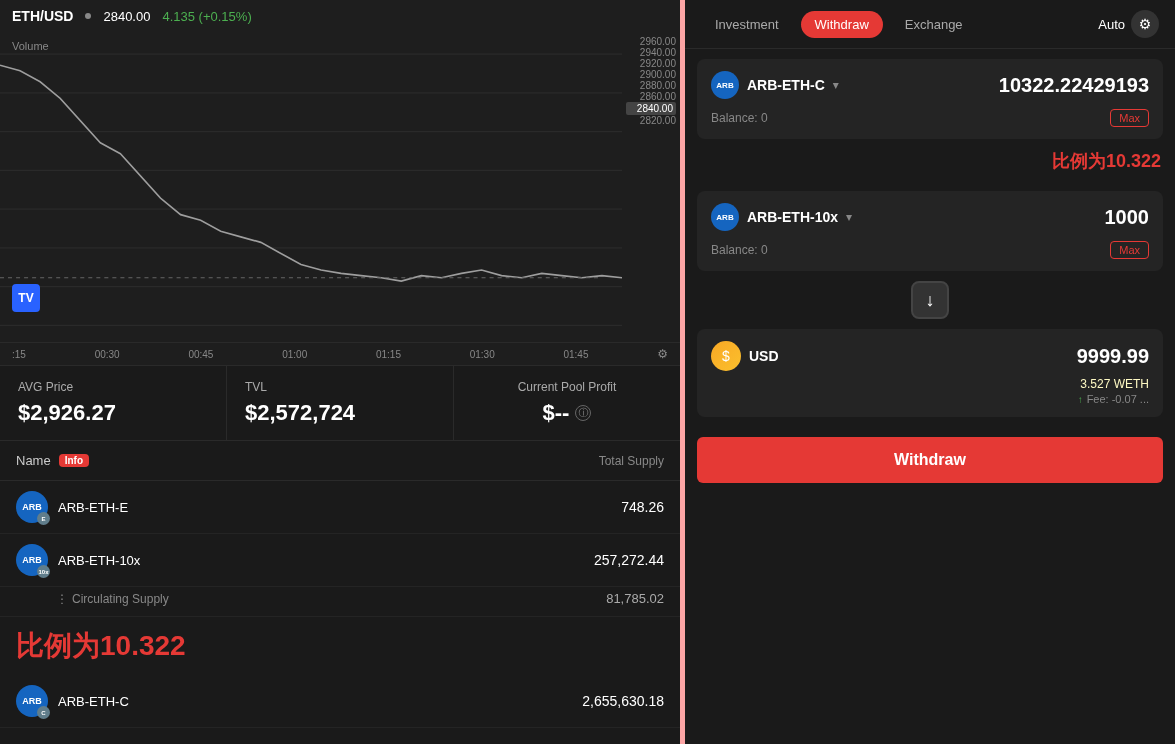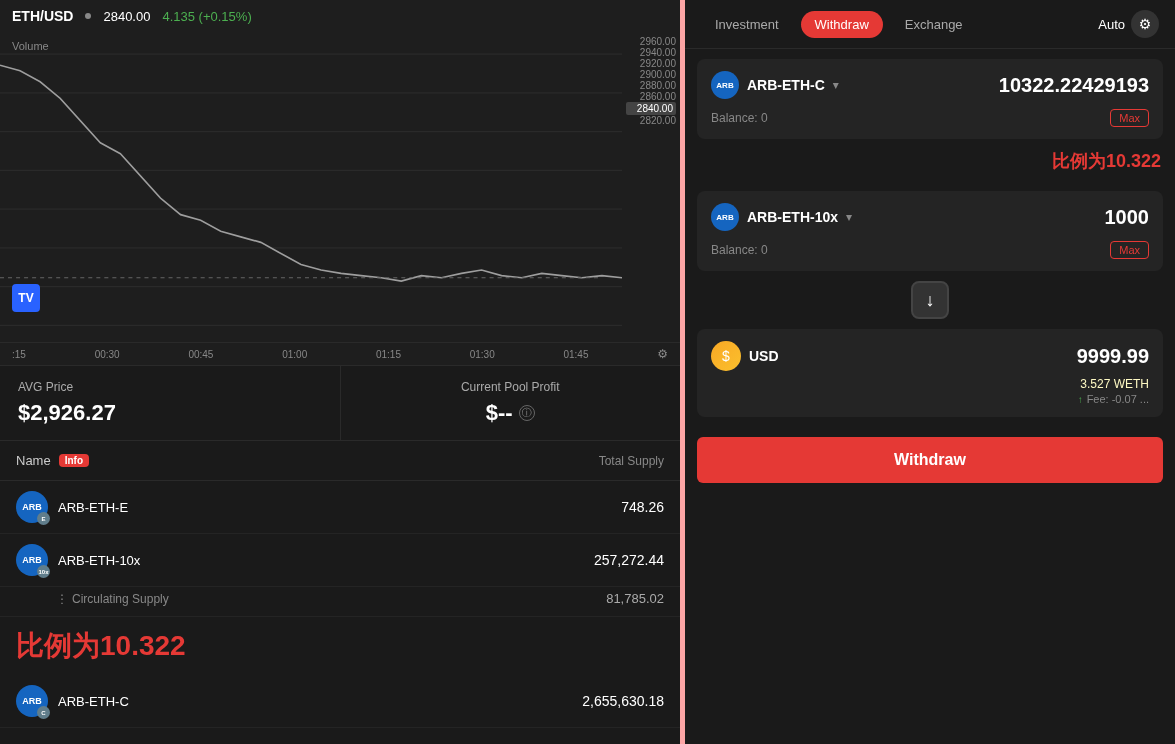--- a/index.html
+++ b/index.html
@@ -560,20 +560,24 @@
     <span class="time-tick">01:15</span>
     <span class="time-tick">01:30</span>
     <span class="time-tick">01:45</span>
     <span class="chart-settings-icon">⚙</span>
   </div>
 
   <div class="stats-row">
     <div class="stat-box">
       <div class="stat-label">AVG Price</div>
       <div class="stat-value">$2,926.27</div>
+    </div>
+    <div class="stat-box">
+      <div class="stat-label">TVL</div>
+      <div class="stat-value">$2,572,724</div>
     </div>
     <div class="stat-box">
       <div class="stat-label">Current Pool Profit</div>
       <div class="stat-info">
         <span class="stat-value">$--</span>
         <span class="info-circle">ⓘ</span>
       </div>
     </div>
   </div>
 

